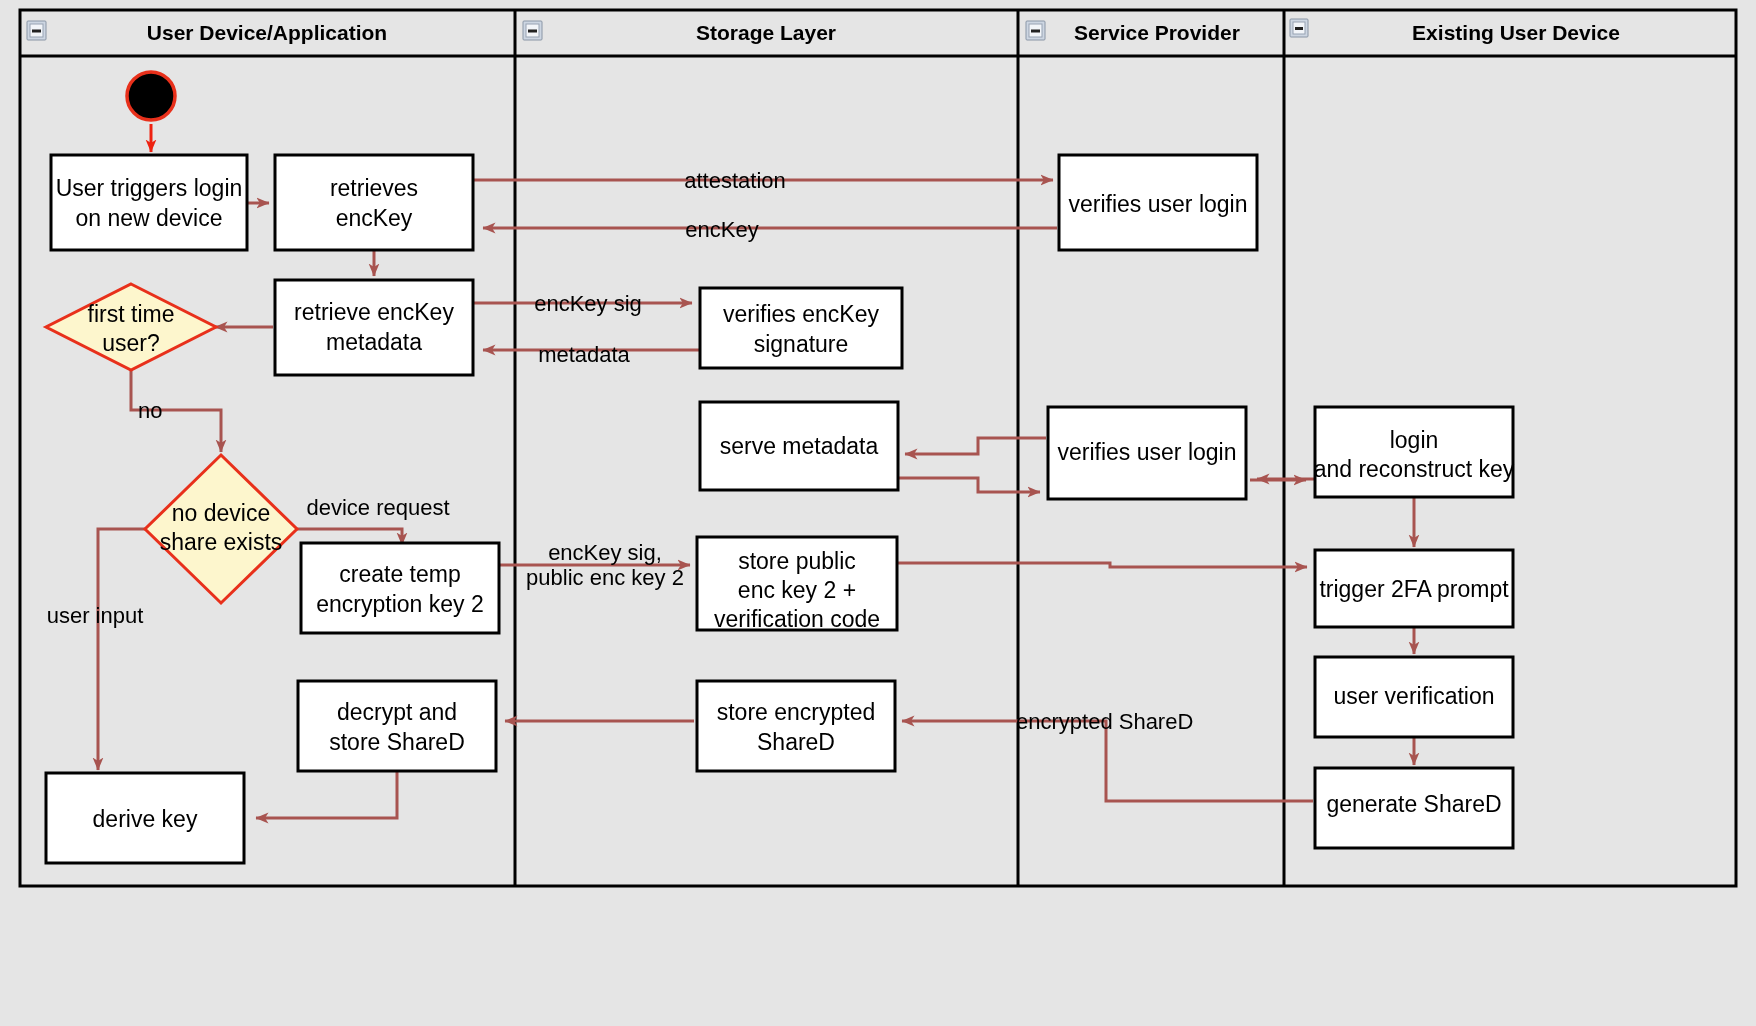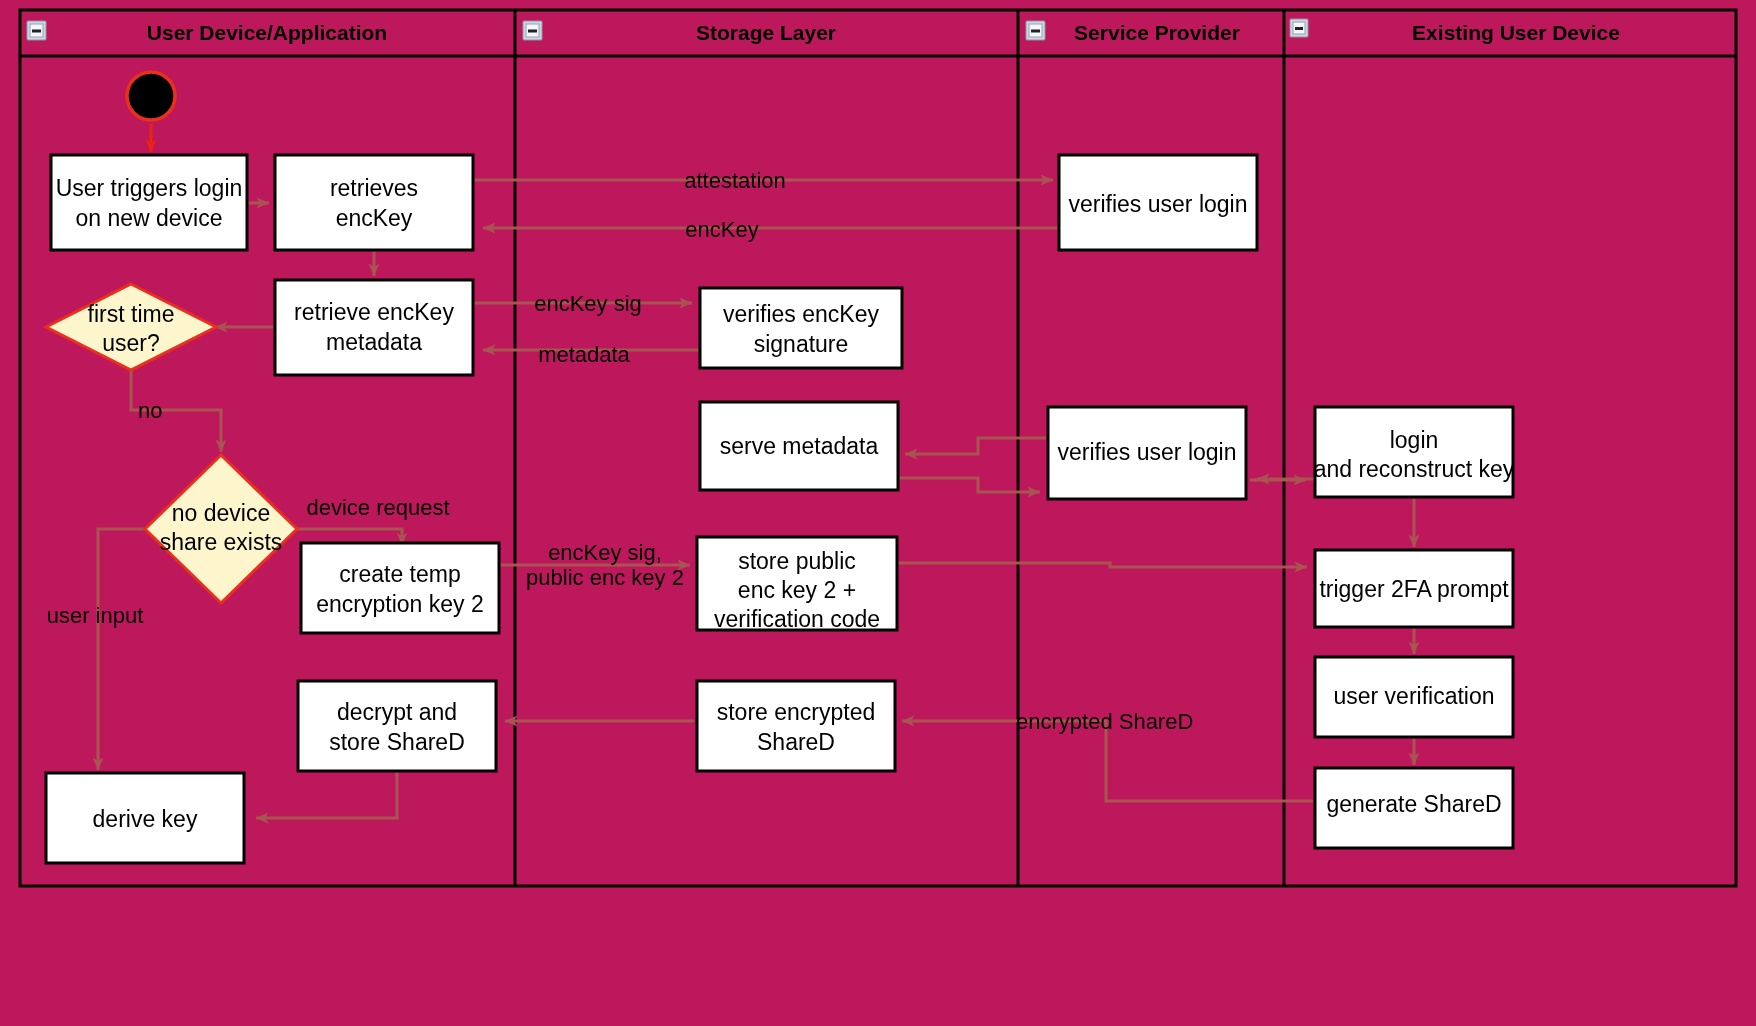--- a/index.html
+++ b/index.html
@@ -7,21 +7,21 @@
     padding: 0;
     background: #ffffff;
   }
   body {
     font-family: "Liberation Sans", sans-serif;
   }
   #canvas {
     position: relative;
     width: 1756px;
     height: 1026px;
-    background: #be185d;
+    background: #e5e5e5;
     overflow: hidden;
   }
   svg.diagram {
     position: absolute;
     left: 0;
     top: 0;
     width: 1756px;
     height: 1026px;
   }
   

